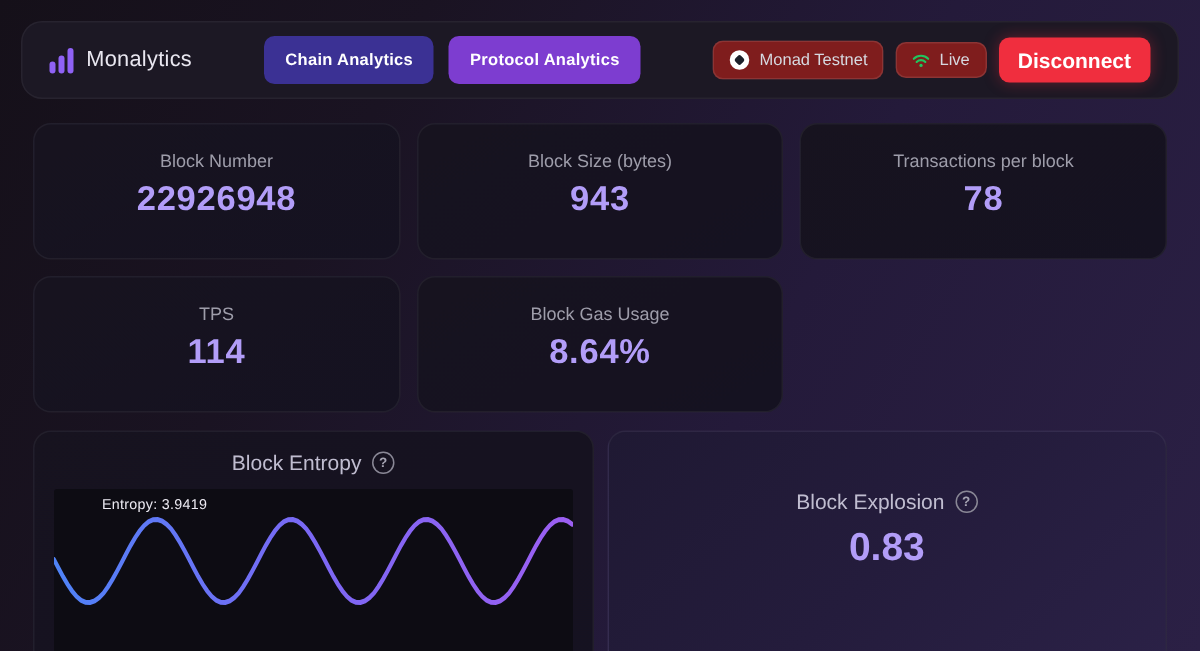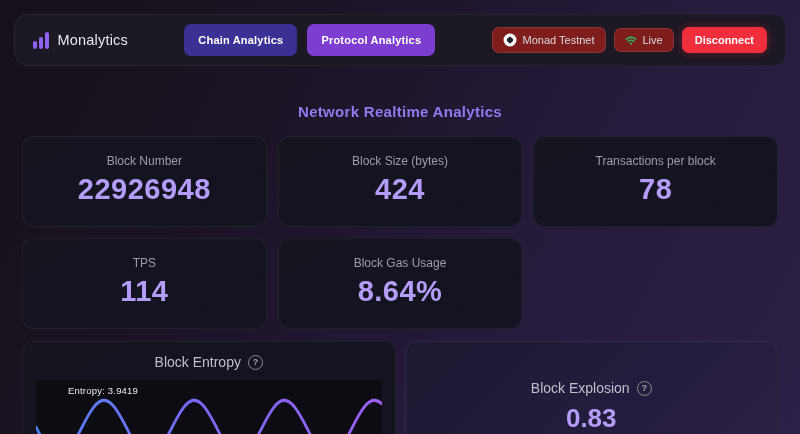--- a/index.html
+++ b/index.html
@@ -33,39 +33,39 @@
   .nav-btn.protocol { background:#7d3dd0; }
   .nav-right { display:flex; align-items:center; gap:8px; }
   .badge {
     display:flex; align-items:center; gap:6px;
     background:#7f1d1d; border:1px solid rgba(255,255,255,0.10);
     border-radius:7px; padding:5px 10px;
     font-size:11px; color:#d6d9e0;
   }
   .disconnect-btn {
     border:none; cursor:pointer; background:#f02e3e; color:#fff;
-    font-weight:700; font-size:11px; padding:7px 13px; border-radius:7px;
+    font-weight:700; font-size:14px; padding:7px 13px; border-radius:7px;
     font-family:inherit; box-shadow:0 0 10px rgba(240,46,62,0.35);
   }
   
   .main { padding:0 22px; }
   .page-title {
     margin-top:37px; text-align:center;
     font-size:15px; font-weight:700; color:#917af0; letter-spacing:.3px;
   }
   .stats-grid { margin-top:16px; display:grid; grid-template-columns:repeat(3,1fr); gap:11px; }
   .stats-grid.row2 { margin-top:11px; }
   .card {
     background:linear-gradient(150deg,#17131f 0%,#151221 100%);
     border:1px solid rgba(255,255,255,0.055);
     border-radius:12px;
   }
   .stat-card { height:91px; text-align:center; padding-top:17px; }
   .stat-label { font-size:12px; color:#9e9daa; }
-  .stat-value { margin-top:5px; font-size:29px; font-weight:700; color:#b29df8; letter-spacing:.5px; }
+  .stat-value { margin-top:5px; font-size:23px; font-weight:700; color:#b29df8; letter-spacing:.5px; }
   
   .bottom-grid { margin-top:12px; display:grid; grid-template-columns:1fr 1fr; gap:9px; }
   .entropy-card { height:170px; padding-top:12px; }
   .panel-header { display:flex; align-items:center; justify-content:center; gap:7px; }
   .panel-title { font-size:14px; color:#c0bdd0; }
   .help-icon {
     width:15px; height:15px; border:1.2px solid #8a8896; border-radius:50%;
     color:#a5a3b2; font-size:9px; font-weight:700;
     display:grid; place-items:center; cursor:pointer;
   }
@@ -115,30 +115,29 @@
         <path d="M3.1 6.3a4.1 4.1 0 0 1 5.8 0" stroke="#22c55e" stroke-width="1.4" fill="none" stroke-linecap="round"></path>
         <circle cx="6" cy="8.6" r="1.1" fill="#22c55e"></circle>
       </svg>
       <span>Live</span>
     </div>
     <button class="disconnect-btn">Disconnect</button>
   </div>
 </header>
 
 <main class="main">
-  <h1 class="page-title">Network Realtime Analytics</h1>
 
   <section class="stats-grid">
     <div class="card stat-card">
       <div class="stat-label">Block Number</div>
       <div class="stat-value">22926948</div>
     </div>
     <div class="card stat-card">
       <div class="stat-label">Block Size (bytes)</div>
-      <div class="stat-value">424</div>
+      <div class="stat-value">943</div>
     </div>
     <div class="card stat-card">
       <div class="stat-label">Transactions per block</div>
       <div class="stat-value">78</div>
     </div>
   </section>
 
   <section class="stats-grid row2">
     <div class="card stat-card">
       <div class="stat-label">TPS</div>

